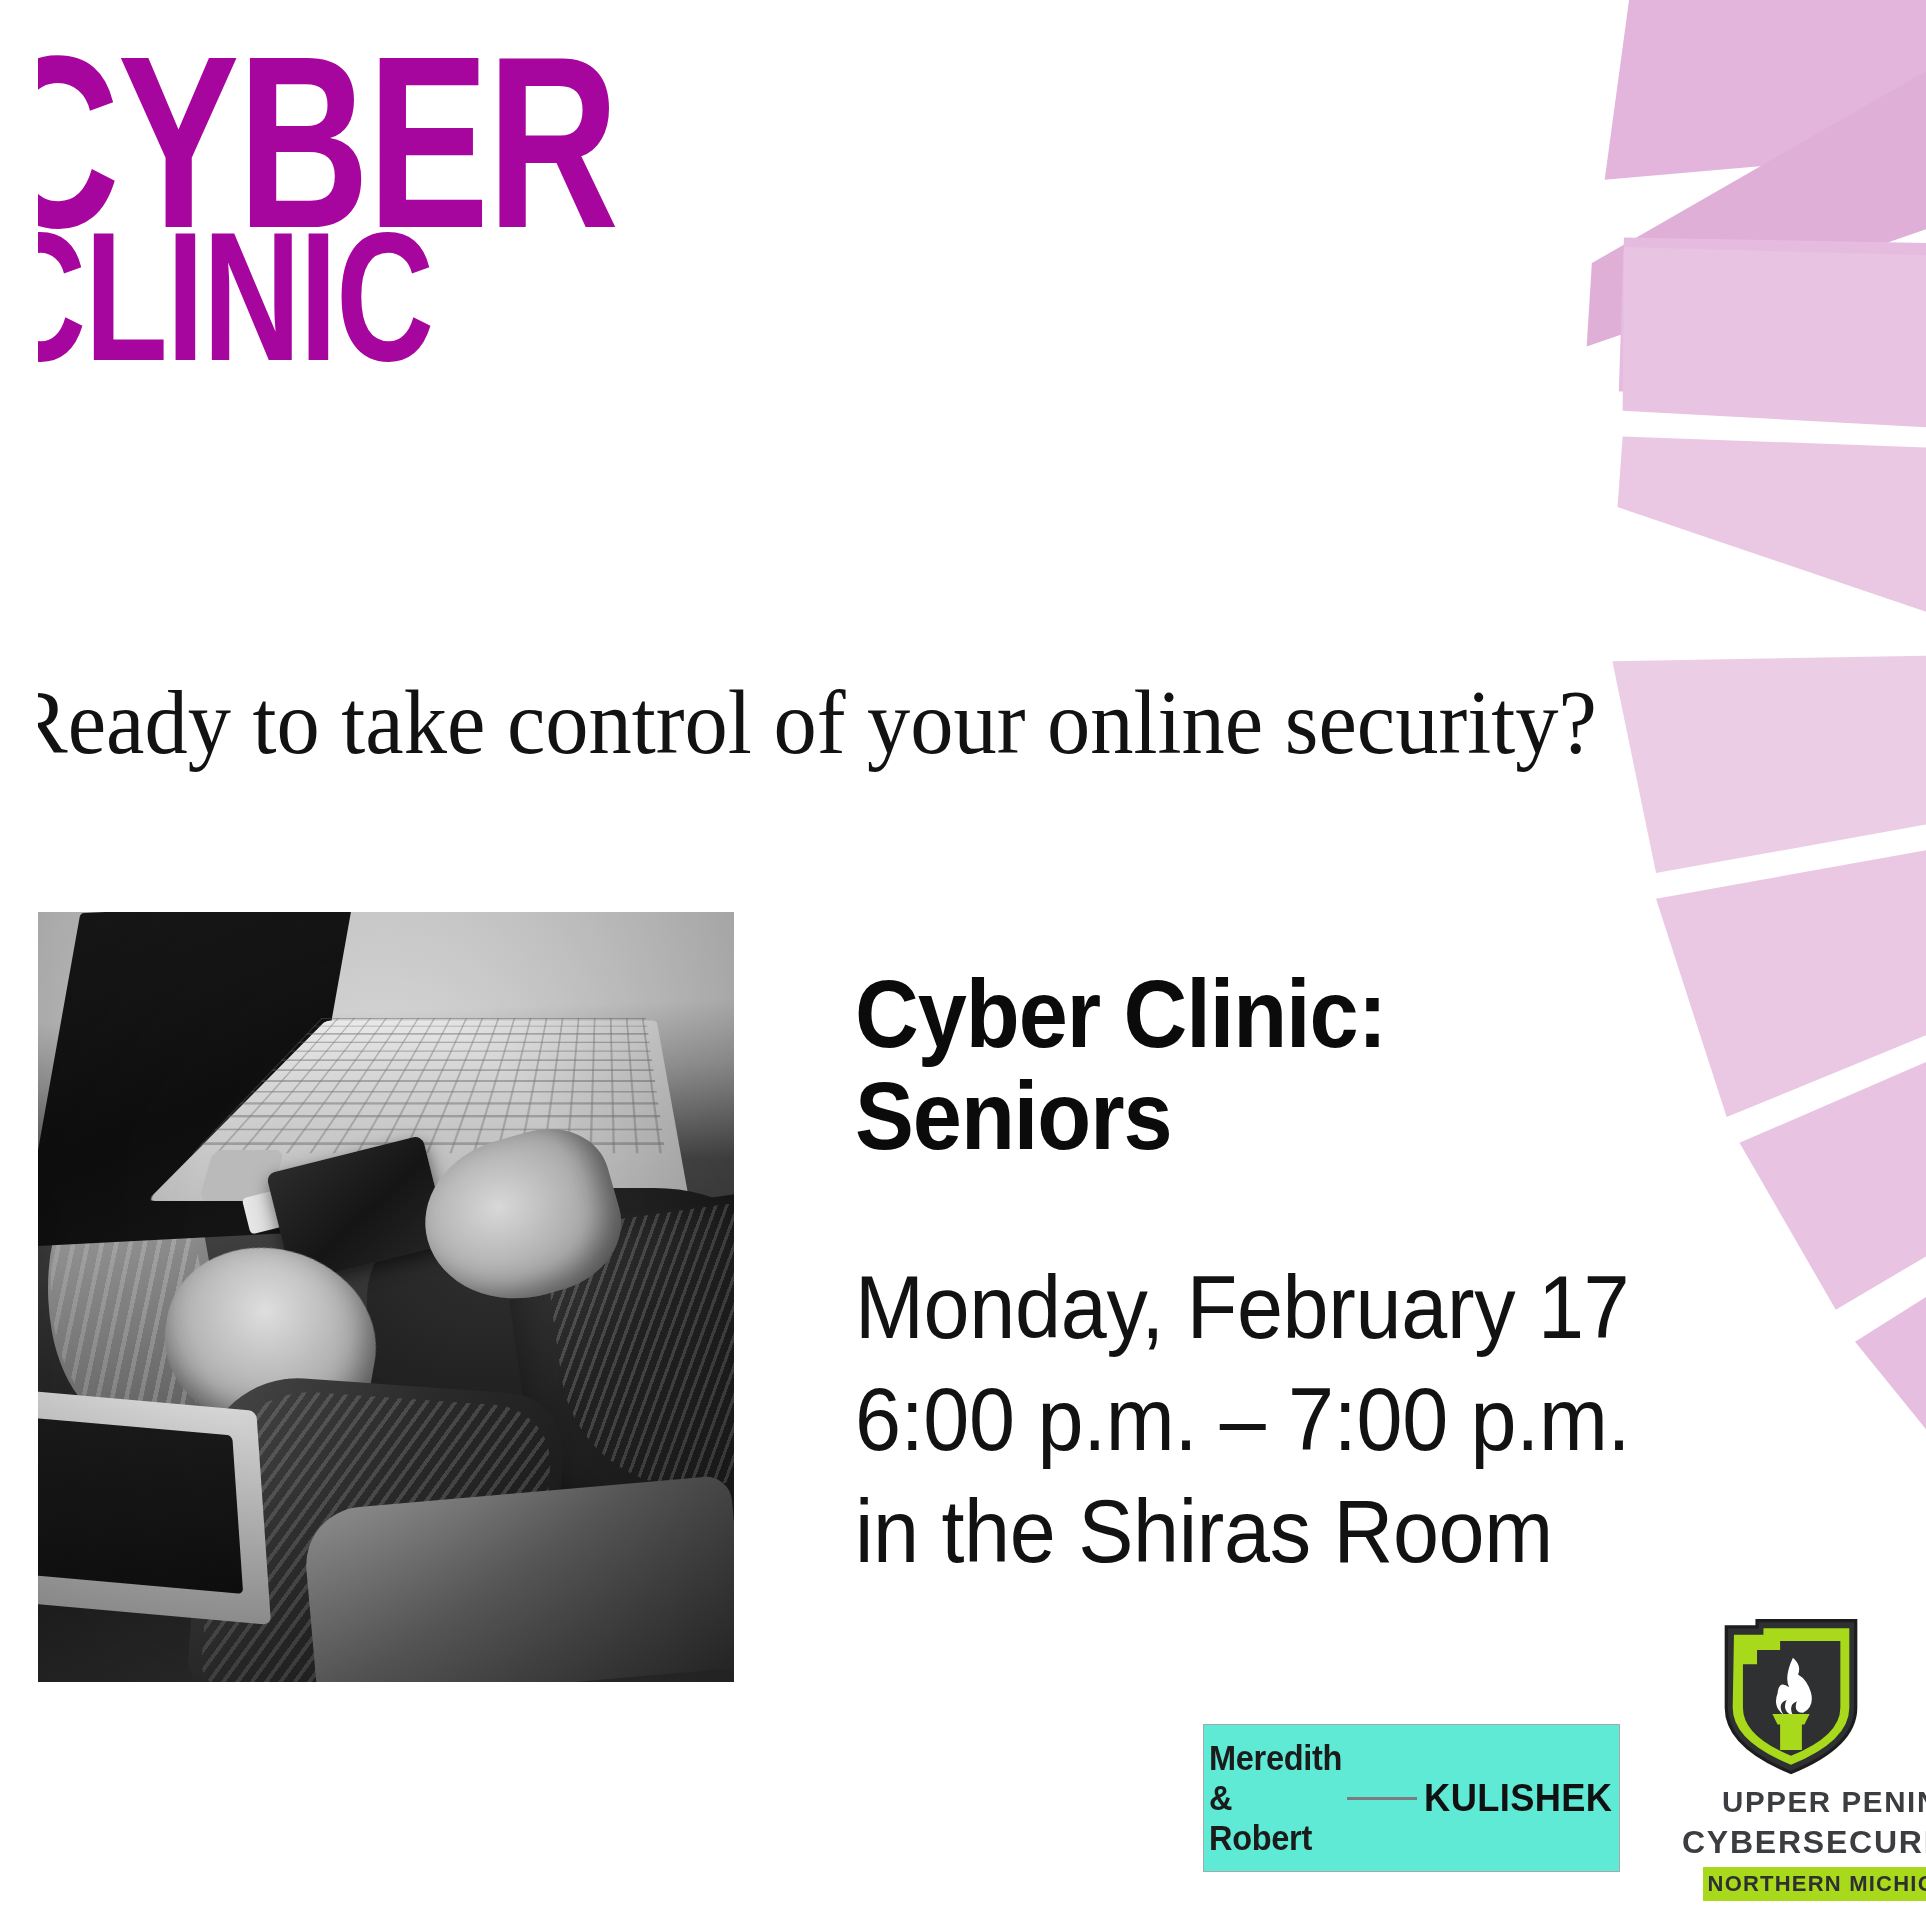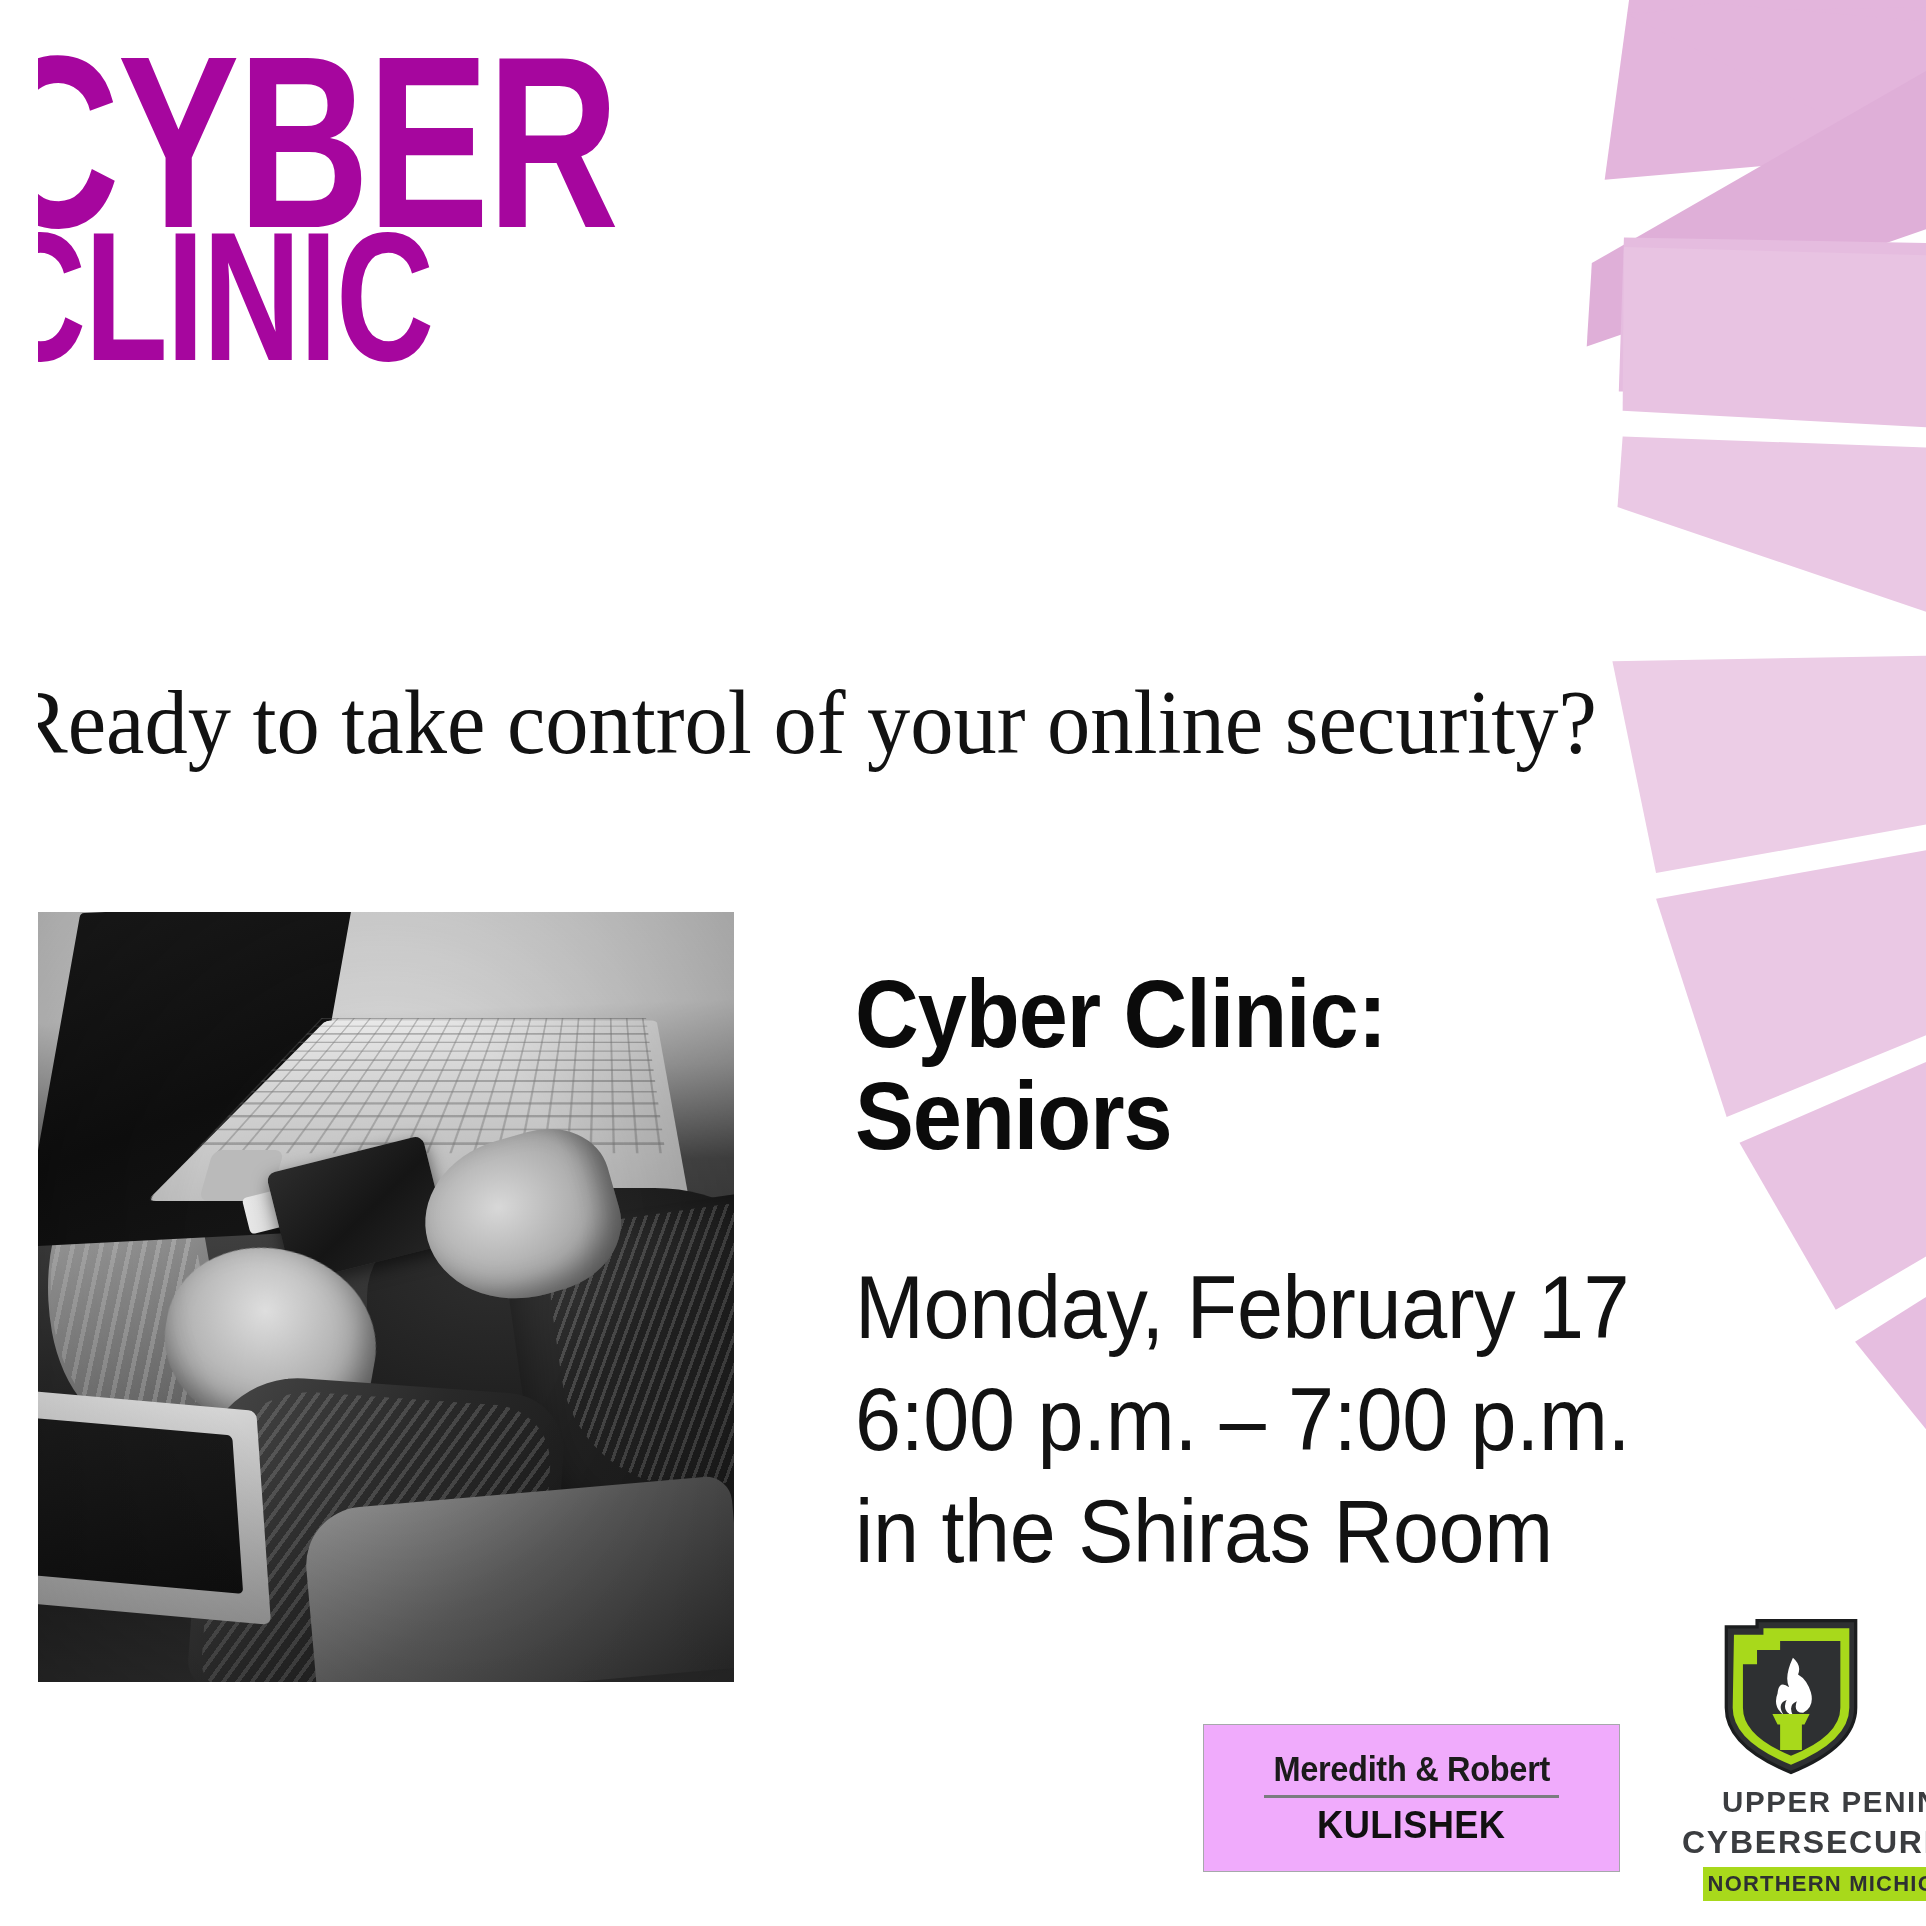--- a/index.html
+++ b/index.html
@@ -246,24 +246,24 @@
   }
 
   
   #kulishek {
     position: absolute;
     left: 1165px;
     top: 1724px;
     width: 417px;
     height: 148px;
     border: 1.9px solid #a6a8ab;
-    background: #f0abfc;
+    background: #5eead4;
     box-sizing: border-box;
     display: flex;
-    flex-direction: column;
+    flex-direction: row;
     align-items: center;
     justify-content: center;
   }
   #kulishek .k-top {
     font-family: "Liberation Sans", sans-serif;
     font-weight: 700;
     font-size: 35px;
     color: #1b1b1b;
     letter-spacing: -0.01em;
     transform: scaleX(0.93);

